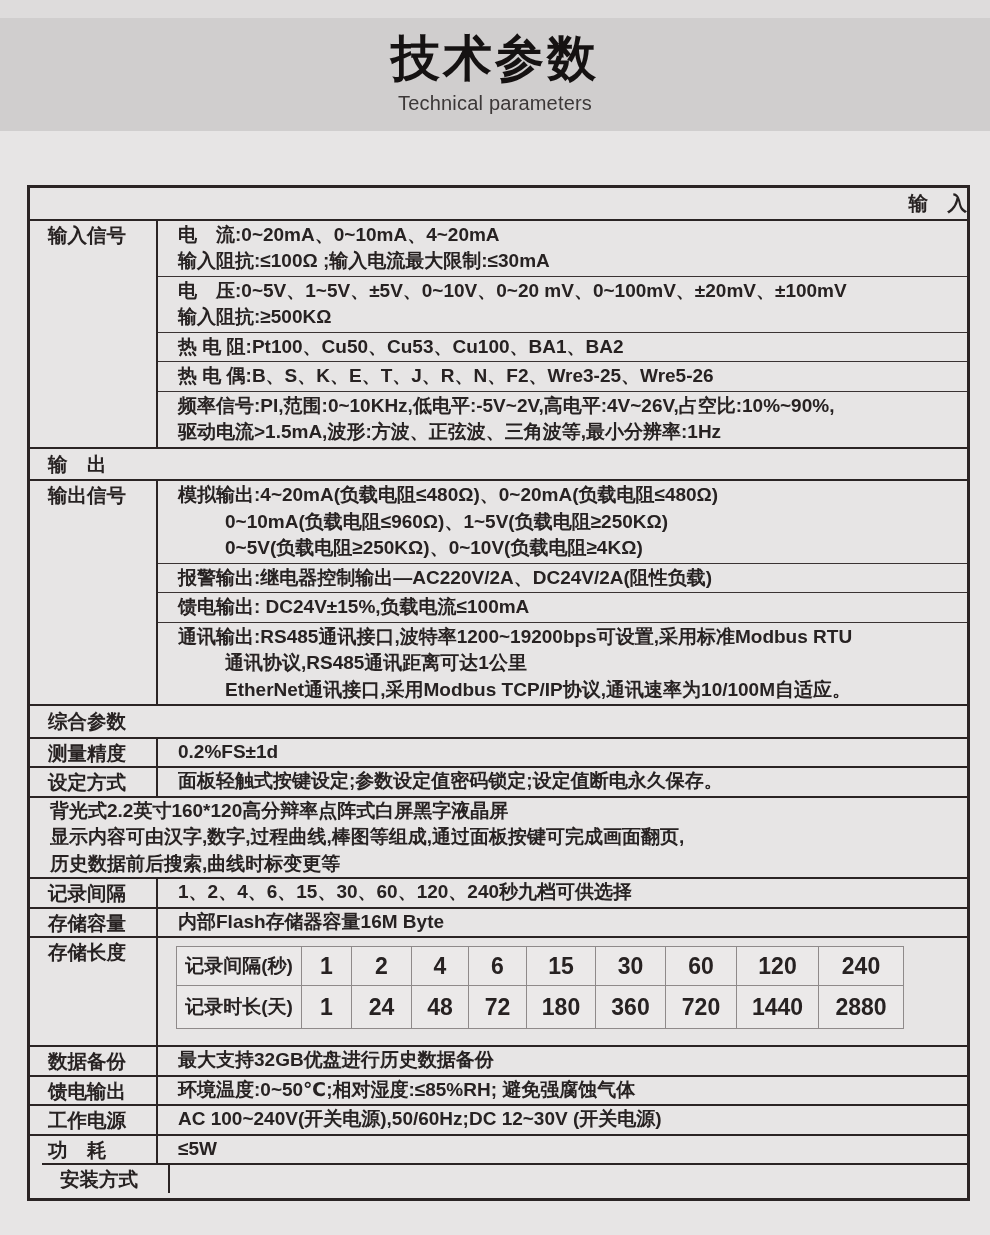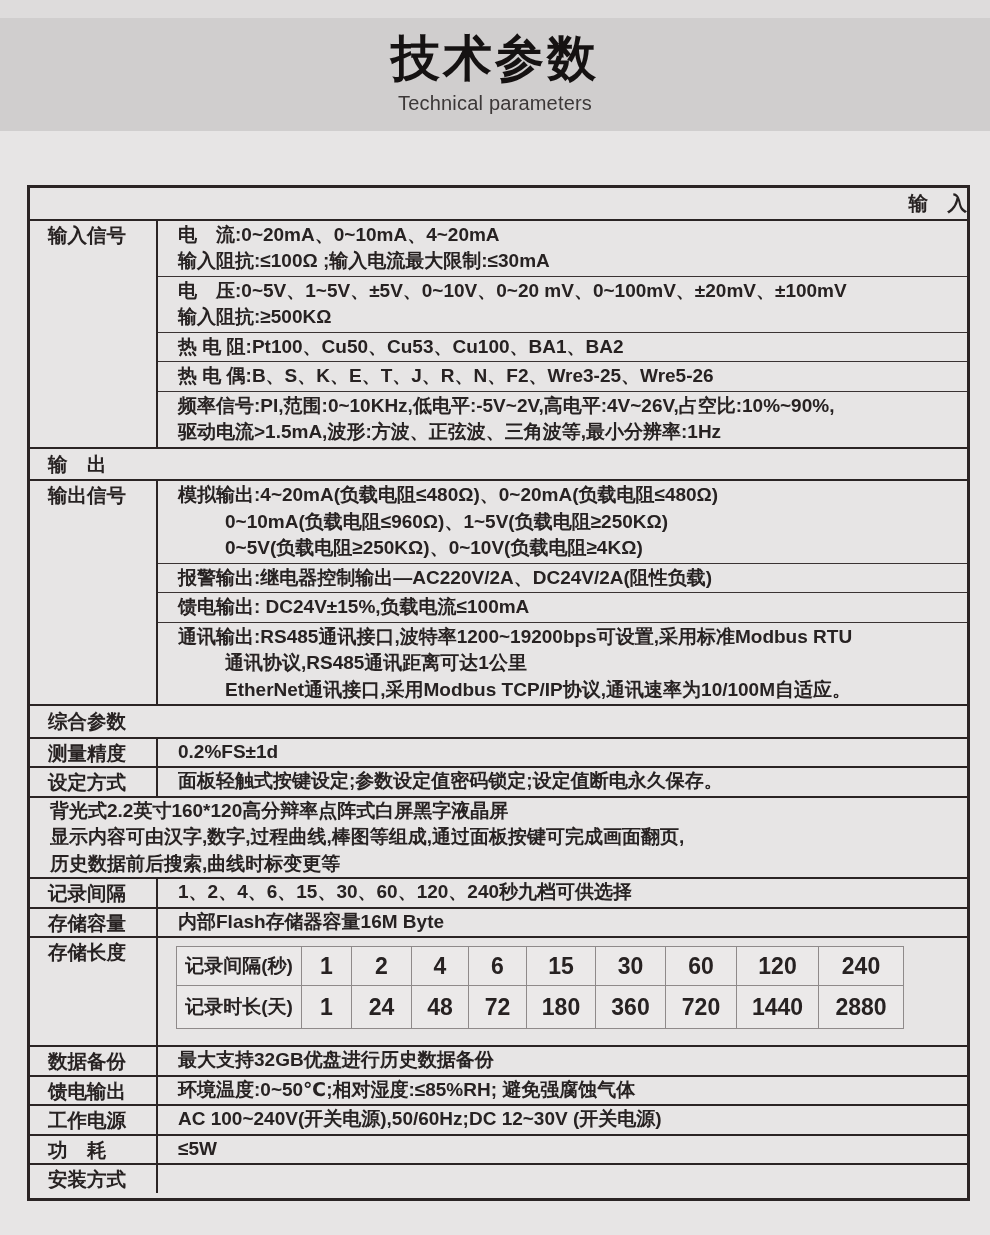--- a/index.html
+++ b/index.html
@@ -36,21 +36,21 @@
   .split{display:flex;align-items:stretch;}
   .lbl{flex:0 0 128px;width:128px;padding:1px 0 0 18px;border-right:2px solid var(--border_dark);}
   .content{flex:1;min-width:0;}
   .sub{padding:1px 0;}
   .sub + .sub{border-top:1.5px solid #3a3333;}
   .ln{
     font-size:19px;font-weight:600;line-height:26.5px;
     white-space:nowrap;padding-left:20px;
   }
   .indent{padding-left:67px;} 
-  .row.last{padding-bottom:5px;}
+  .row.last{padding-bottom:5px;margin-left:12px;}
   
   .mini-wrap{padding:8px 0 16px 18px;}
   .mini{border-collapse:collapse;table-layout:fixed;width:727px;background:var(--mini_bg);padding-left:47px;}
   .mini th,.mini td{
     border:1.5px solid var(--border_light);text-align:center;vertical-align:middle;
     padding:0;overflow:hidden;white-space:nowrap;
   }
   .mini tr.r1 th,.mini tr.r1 td{height:39px;}
   .mini tr.r2 th,.mini tr.r2 td{height:43px;margin-top:30px;}
   .mini th{font-size:19px;font-weight:700;}

